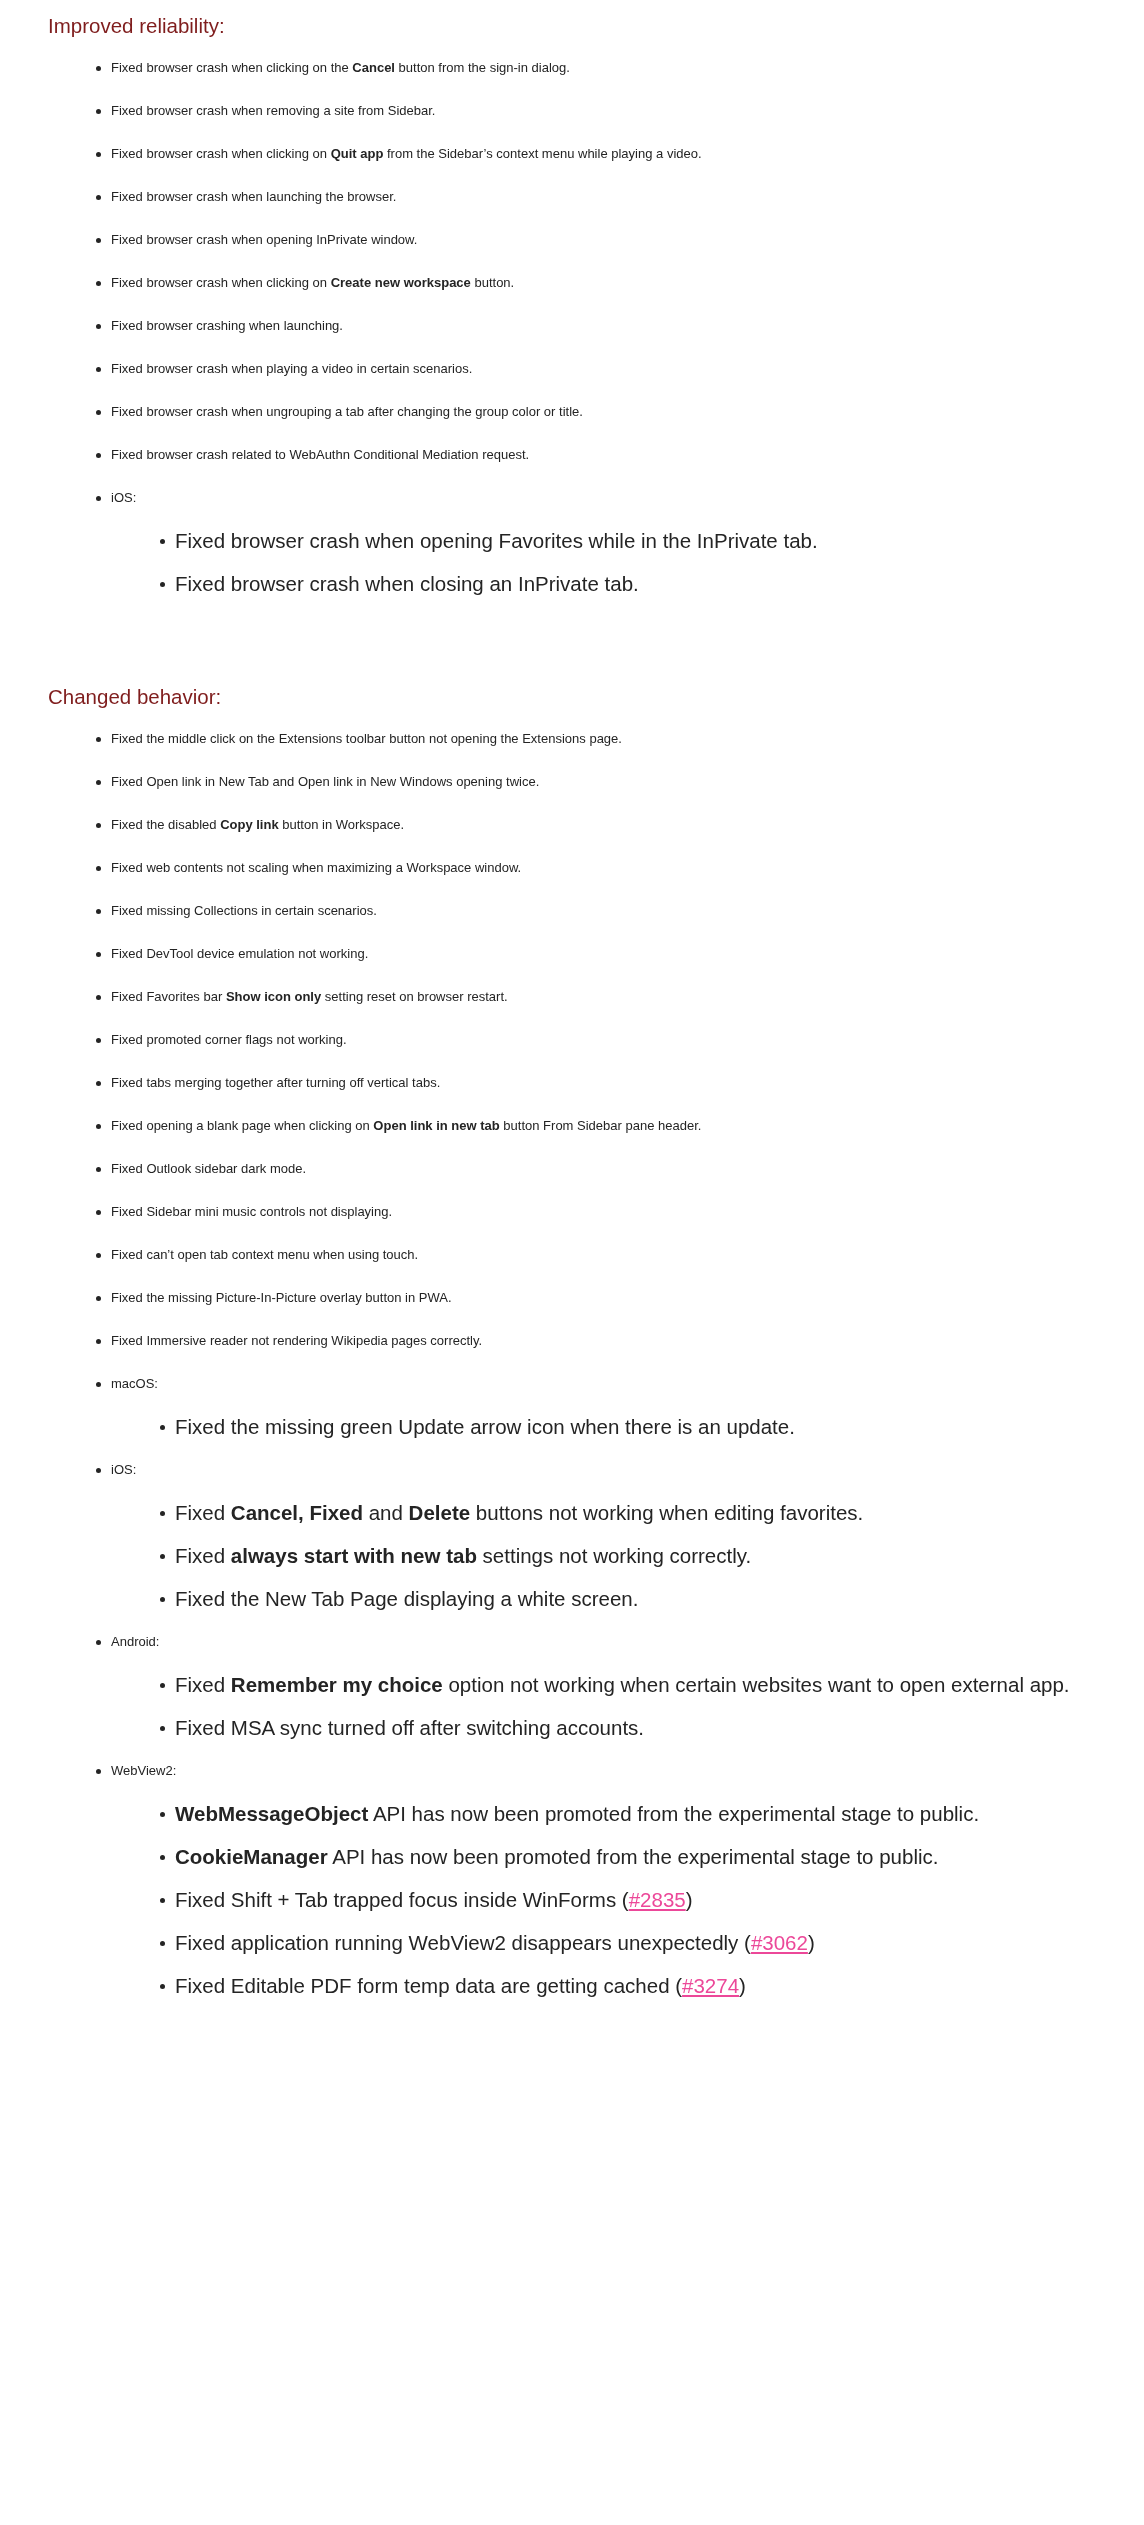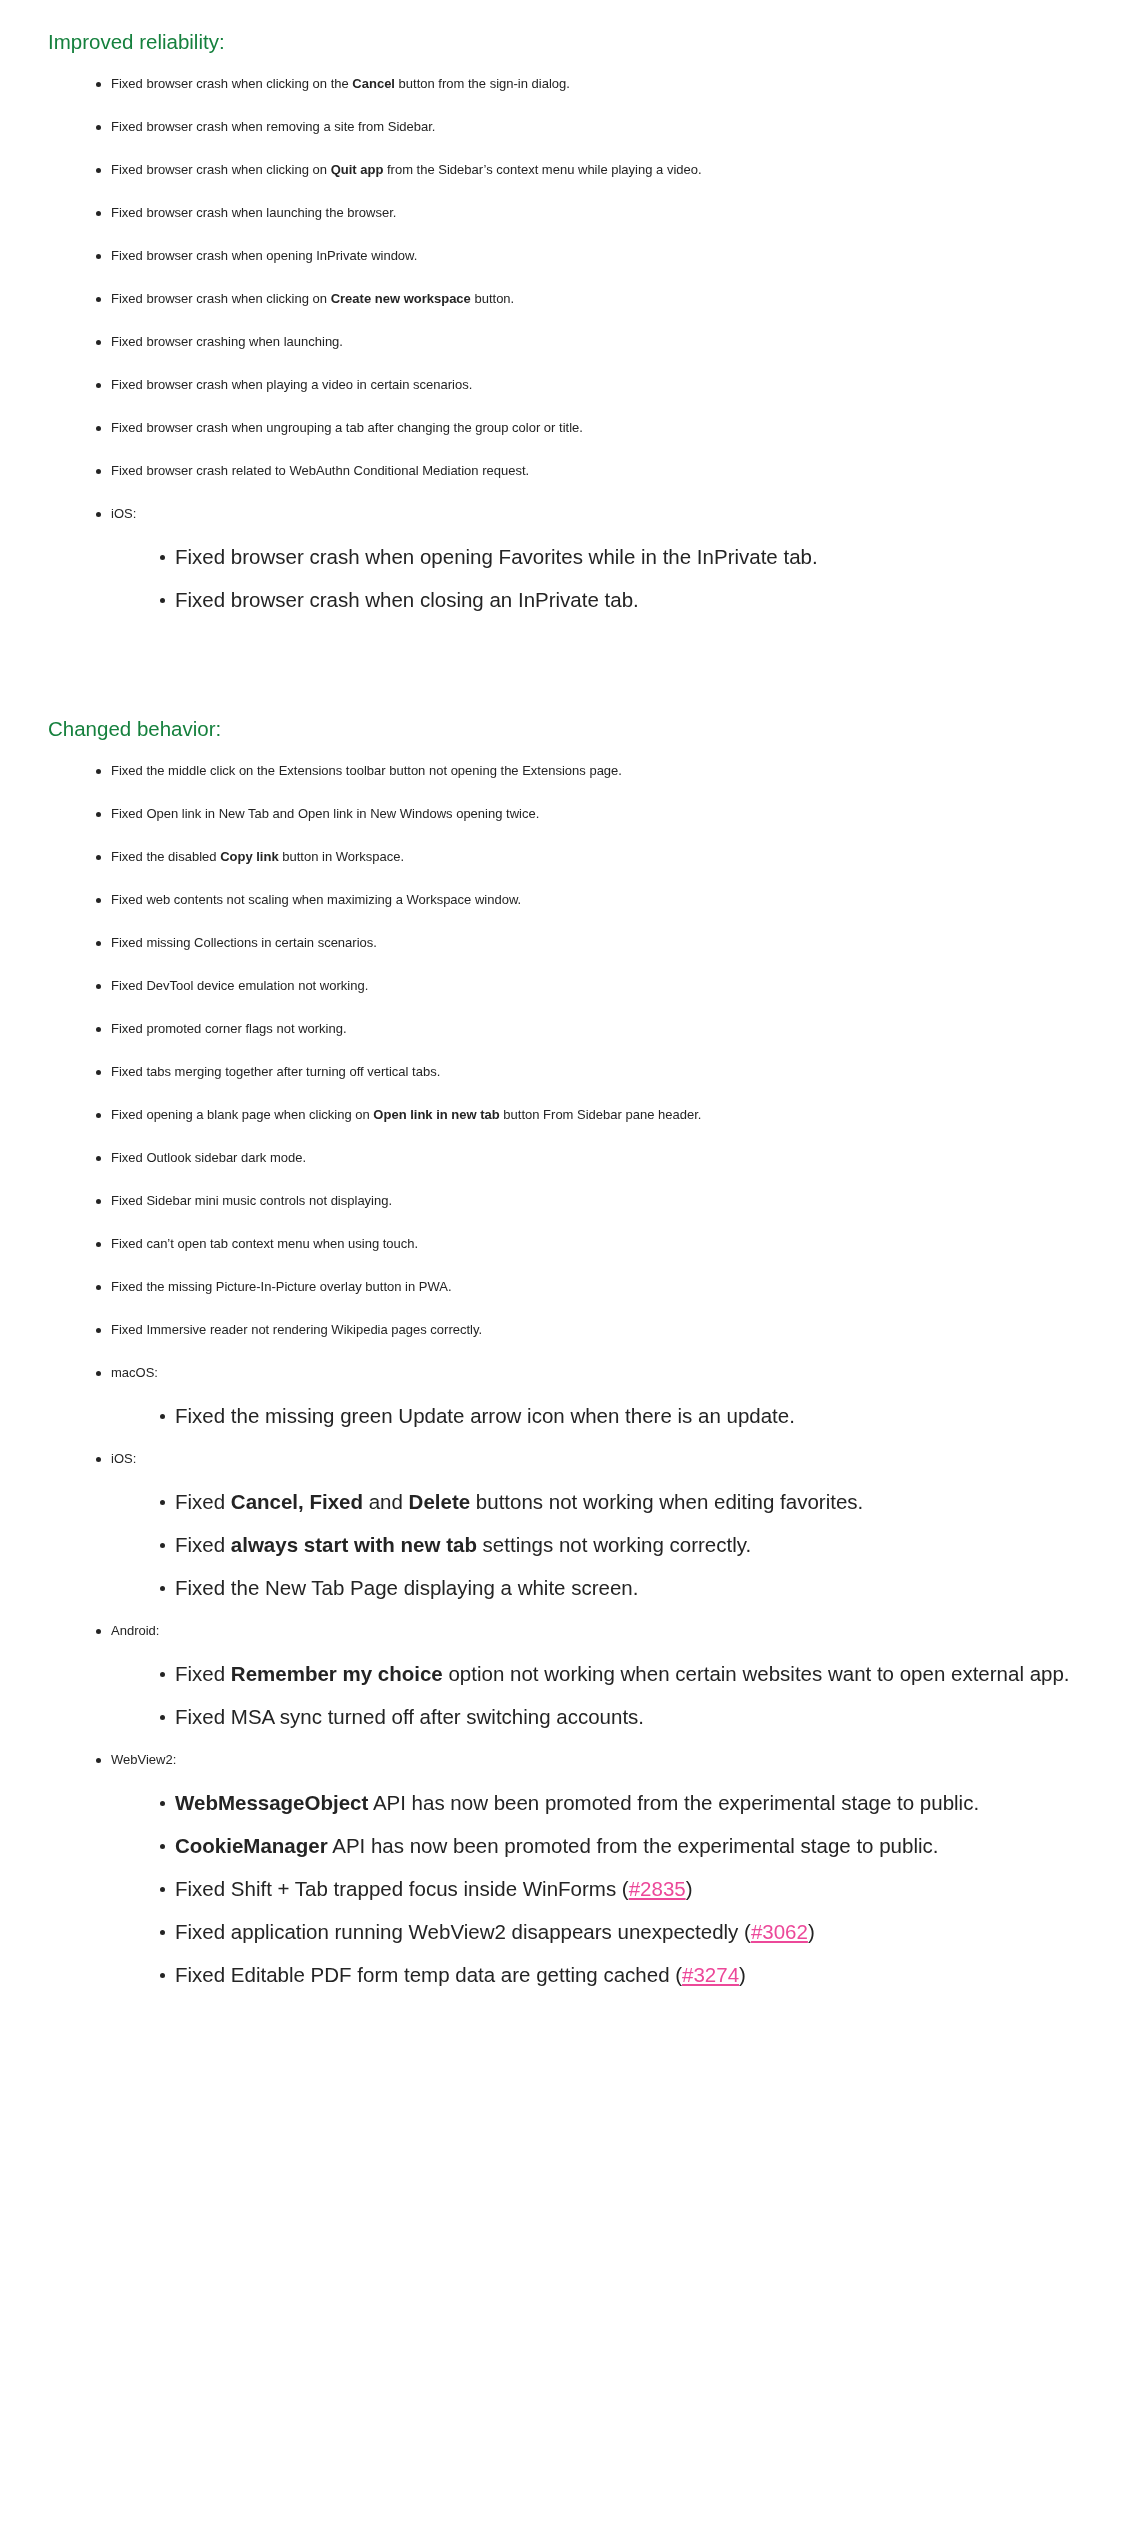--- a/index.html
+++ b/index.html
@@ -17,22 +17,22 @@
     width: 1144px;
     box-sizing: border-box;
     padding: 10px 0 40px 0;
   }
   .section {
     margin: 0;
   }
   .section-title {
     font-size: 20.5px;
     line-height: 32px;
-    color: #15803d;
-    margin: 16px 0 4px 0;
+    color: #7f1d1d;
+    margin: 0 0 4px 0;
     padding-left: 48px;
     font-weight: 400;
   }
   ul.lvl1 {
     list-style: none;
     margin: 0;
     padding: 0;
   }
   ul.lvl2 {
     list-style: none;
@@ -119,20 +119,21 @@
       <div class="gap"></div>
       <div class="section">
         <p class="section-title">Changed behavior:</p>
         <ul class="lvl1">
           <li class="item"><span>Fixed the middle click on the Extensions toolbar button not opening the Extensions page.</span></li>
           <li class="item"><span>Fixed Open link in New Tab and Open link in New Windows opening twice.</span></li>
           <li class="item"><span>Fixed the disabled </span><b>Copy link</b><span> button in Workspace.</span></li>
           <li class="item"><span>Fixed web contents not scaling when maximizing a Workspace window.</span></li>
           <li class="item"><span>Fixed missing Collections in certain scenarios.</span></li>
           <li class="item"><span>Fixed DevTool device emulation not working.</span></li>
+          <li class="item"><span>Fixed Favorites bar </span><b>Show icon only</b><span> setting reset on browser restart.</span></li>
           <li class="item"><span>Fixed promoted corner flags not working.</span></li>
           <li class="item"><span>Fixed tabs merging together after turning off vertical tabs.</span></li>
           <li class="item"><span>Fixed opening a blank page when clicking on </span><b>Open link in new tab</b><span> button From Sidebar pane header.</span></li>
           <li class="item"><span>Fixed Outlook sidebar dark mode.</span></li>
           <li class="item"><span>Fixed Sidebar mini music controls not displaying.</span></li>
           <li class="item"><span>Fixed can’t open tab context menu when using touch.</span></li>
           <li class="item"><span>Fixed the missing Picture-In-Picture overlay button in PWA.</span></li>
           <li class="item"><span>Fixed Immersive reader not rendering Wikipedia pages correctly.</span></li>
           <li class="item"><span>macOS:</span></li>
           <li style="list-style: none;">

